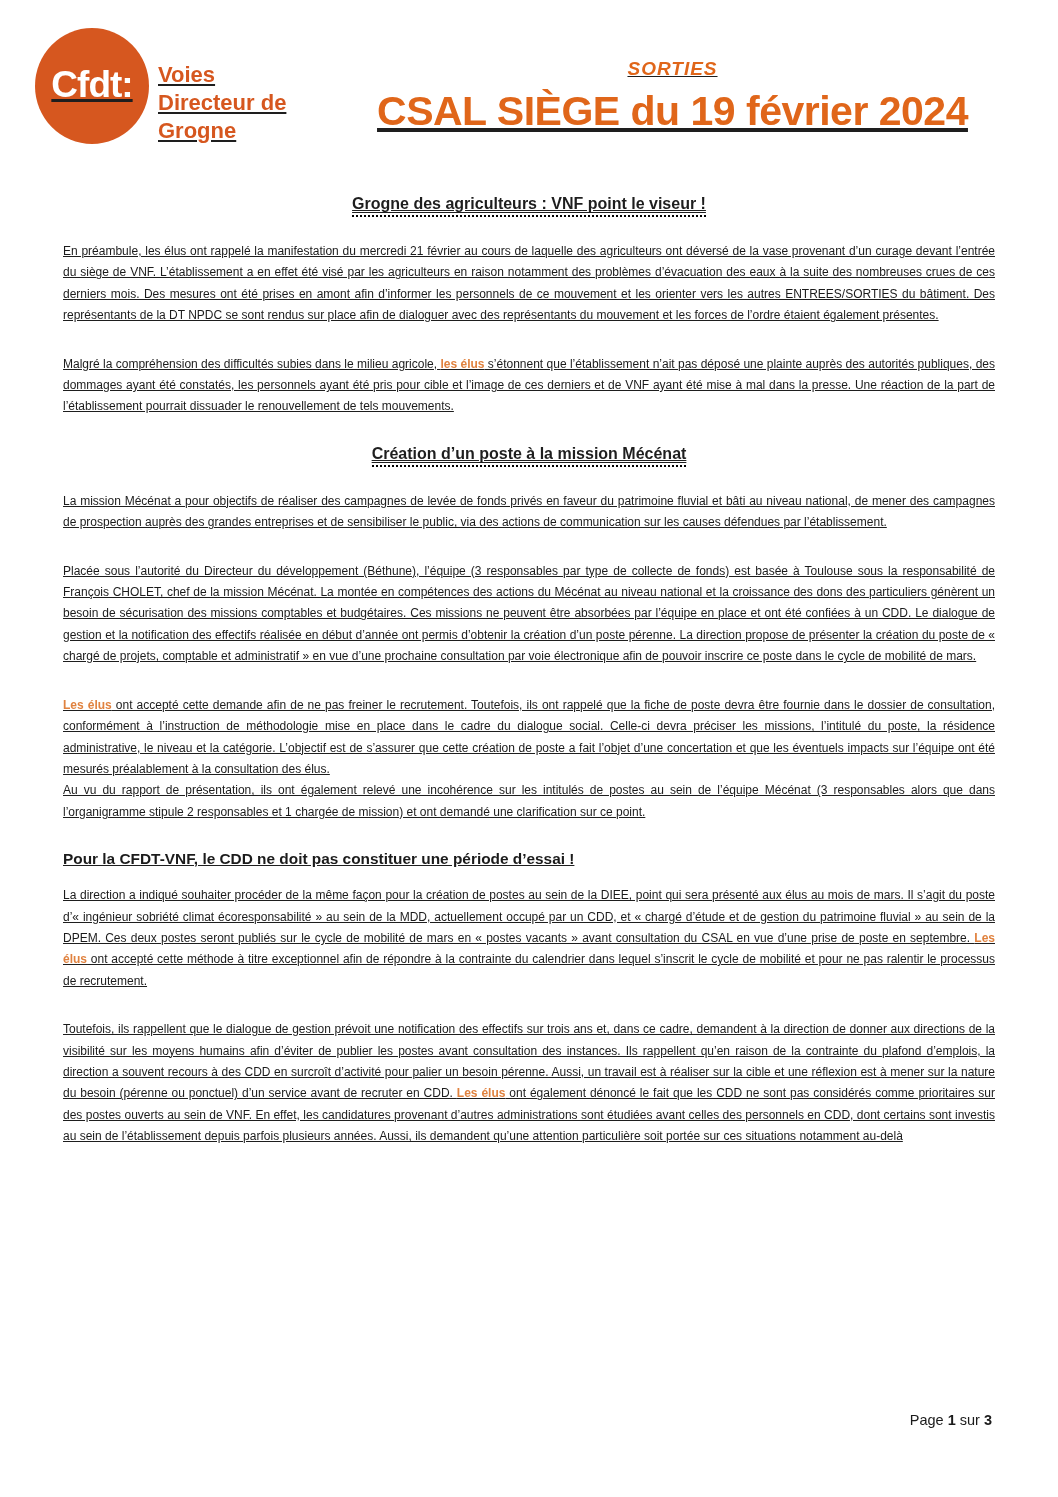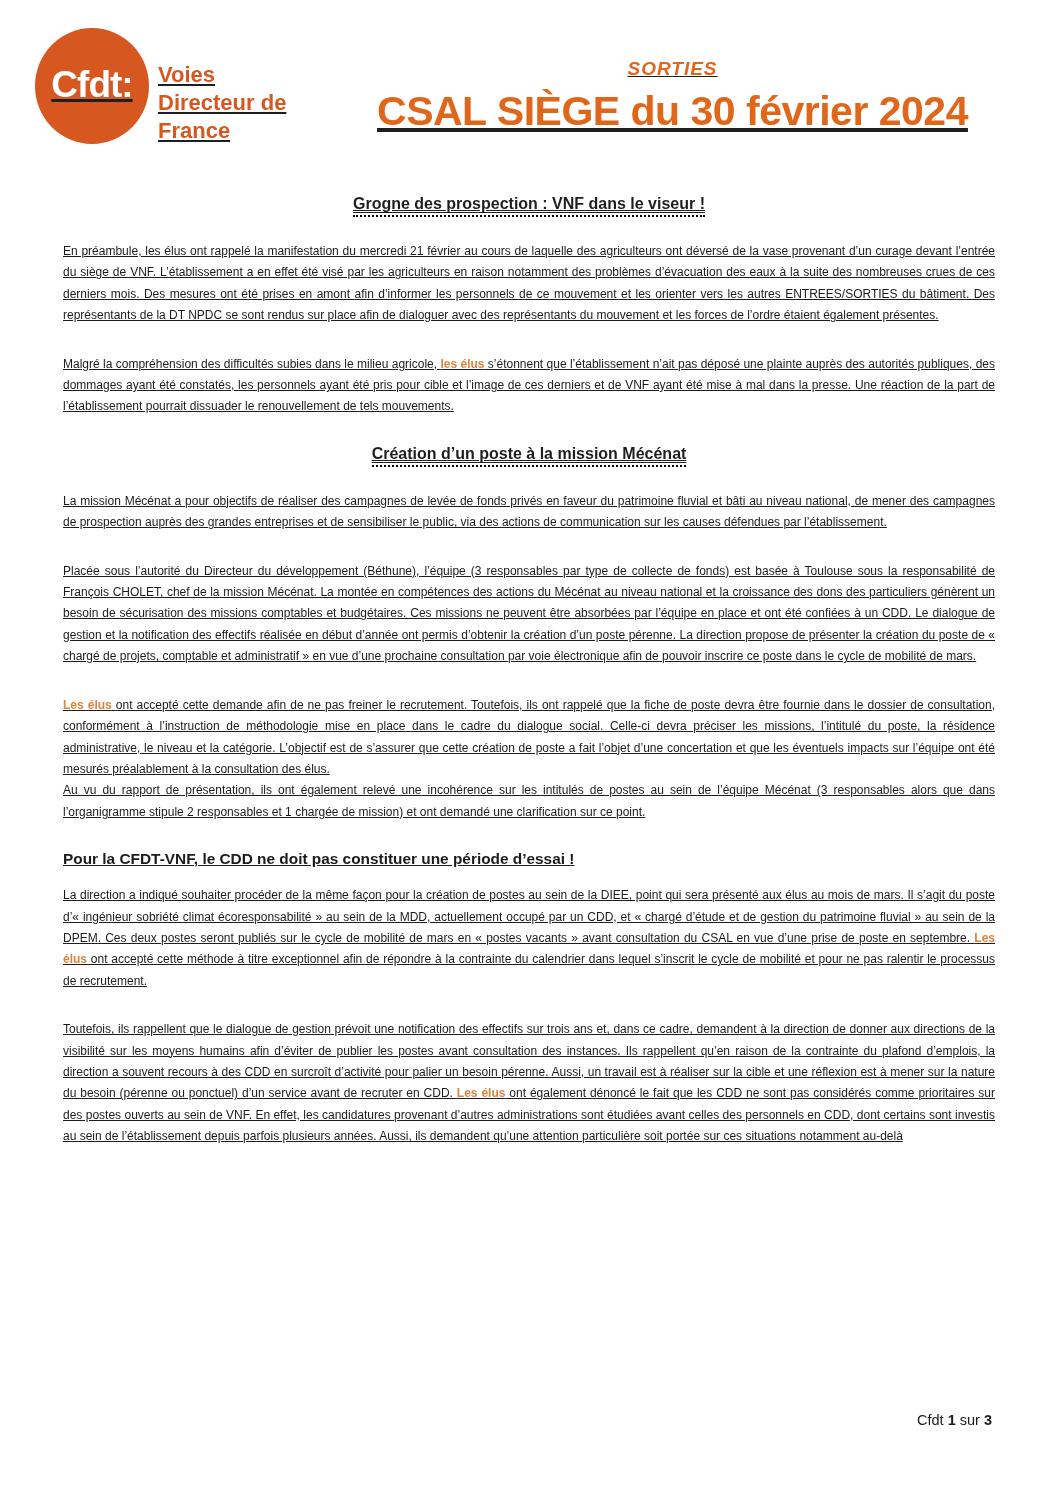--- a/index.html
+++ b/index.html
@@ -127,32 +127,32 @@
 <div class="page">
 
   <div class="header">
     <div class="logo">
       <div class="logo-badge">
         <span class="logo-badge-text">Cfdt:</span>
       </div>
       <div class="org-name">
         <div>Voies</div>
         <div>Directeur de</div>
-        <div>France</div>
+        <div>Grogne</div>
       </div>
     </div>
     <div class="title-block">
       <div class="kicker">SORTIES</div>
-      <div class="doc-title">CSAL SIÈGE du 30 février 2024</div>
+      <div class="doc-title">CSAL SIÈGE du 19 février 2024</div>
     </div>
   </div>
 
   <div class="content">
 
-    <h2 class="section-heading first"><span class="heading-underline">Grogne des prospection : VNF dans le viseur !</span></h2>
+    <h2 class="section-heading first"><span class="heading-underline">Grogne des agriculteurs : VNF point le viseur !</span></h2>
 
     <p class="body"><span>En préambule, les élus ont rappelé la manifestation du mercredi 21 février au cours de laquelle des agriculteurs ont déversé de la vase provenant d’un curage devant l’entrée du siège de VNF. L’établissement a en effet été visé par les agriculteurs en raison notamment des problèmes d’évacuation des eaux à la suite des nombreuses crues de ces derniers mois. Des mesures ont été prises en amont afin d’informer les personnels de ce mouvement et les orienter vers les autres ENTREES/SORTIES du bâtiment. Des représentants de la DT NPDC se sont rendus sur place afin de dialoguer avec des représentants du mouvement et les forces de l’ordre étaient également présentes.</span></p>
 
     <p class="body"><span>Malgré la compréhension des difficultés subies dans le milieu agricole, </span><span class="elus">les élus</span><span> s’étonnent que l’établissement n’ait pas déposé une plainte auprès des autorités publiques, des dommages ayant été constatés, les personnels ayant été pris pour cible et l’image de ces derniers et de VNF ayant été mise à mal dans la presse. Une réaction de la part de l’établissement pourrait dissuader le renouvellement de tels mouvements.</span></p>
 
     <h2 class="section-heading second"><span class="heading-underline">Création d’un poste à la mission Mécénat</span></h2>
 
     <p class="body"><span>La mission Mécénat a pour objectifs de réaliser des campagnes de levée de fonds privés en faveur du patrimoine fluvial et bâti au niveau national, de mener des campagnes de prospection auprès des grandes entreprises et de sensibiliser le public, via des actions de communication sur les causes défendues par l’établissement.</span></p>
 
     <p class="body"><span>Placée sous l’autorité du Directeur du développement (Béthune), l’équipe (3 responsables par type de collecte de fonds) est basée à Toulouse sous la responsabilité de François CHOLET, chef de la mission Mécénat. La montée en compétences des actions du Mécénat au niveau national et la croissance des dons des particuliers génèrent un besoin de sécurisation des missions comptables et budgétaires. Ces missions ne peuvent être absorbées par l’équipe en place et ont été confiées à un CDD. Le dialogue de gestion et la notification des effectifs réalisée en début d’année ont permis d’obtenir la création d’un poste pérenne. La direction propose de présenter la création du poste de « chargé de projets, comptable et administratif » en vue d’une prochaine consultation par voie électronique afin de pouvoir inscrire ce poste dans le cycle de mobilité de mars.</span></p>
@@ -161,19 +161,19 @@
 
     <p class="sub-heading">Pour la CFDT-VNF, le CDD ne doit pas constituer une période d’essai !</p>
 
     <p class="body"><span>La direction a indiqué souhaiter procéder de la même façon pour la création de postes au sein de la DIEE, point qui sera présenté aux élus au mois de mars. Il s’agit du poste d’« ingénieur sobriété climat écoresponsabilité » au sein de la MDD, actuellement occupé par un CDD,  et « chargé d’étude et de gestion du patrimoine fluvial » au sein de la DPEM. Ces deux postes seront publiés sur le cycle de mobilité de mars en « postes vacants » avant consultation du CSAL en vue d’une prise de poste en septembre. </span><span class="elus">Les élus</span><span> ont accepté cette méthode à titre exceptionnel afin de répondre à la contrainte du calendrier dans lequel s’inscrit le cycle de mobilité et pour ne pas ralentir le processus de recrutement.</span></p>
 
     <p class="body"><span>Toutefois, ils rappellent que le dialogue de gestion prévoit une notification des effectifs sur trois ans et, dans ce cadre, demandent à la direction de donner aux directions de la visibilité sur les moyens humains afin d’éviter de publier les postes avant consultation des instances. Ils rappellent qu’en raison de la contrainte du plafond d’emplois, la direction a souvent recours à des CDD en surcroît d’activité pour palier un besoin pérenne. Aussi, un travail est à réaliser sur la cible et une réflexion est à mener sur la nature du besoin (pérenne ou ponctuel) d’un service avant de recruter en CDD. </span><span class="elus">Les élus</span><span> ont également dénoncé le fait que les CDD ne sont pas considérés comme prioritaires sur des postes ouverts au sein de VNF. En effet, les candidatures provenant d’autres administrations sont étudiées avant celles des personnels en CDD, dont certains sont investis au sein de l’établissement depuis parfois plusieurs années. Aussi, ils demandent qu’une attention particulière soit portée sur ces situations notamment au-delà</span></p>
 
   </div>
 
   <div class="footer">
-    <span>Cfdt</span>
+    <span>Page</span>
     <b>1</b>
     <span>sur</span>
     <b>3</b>
   </div>
 
 </div>
 
 </body></html>

